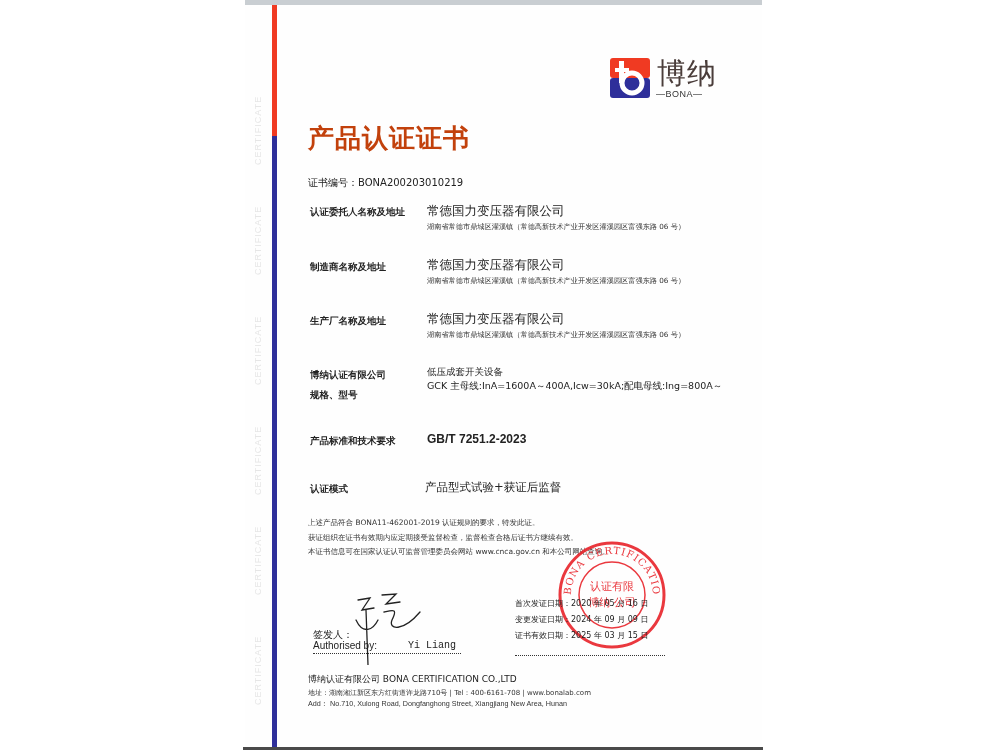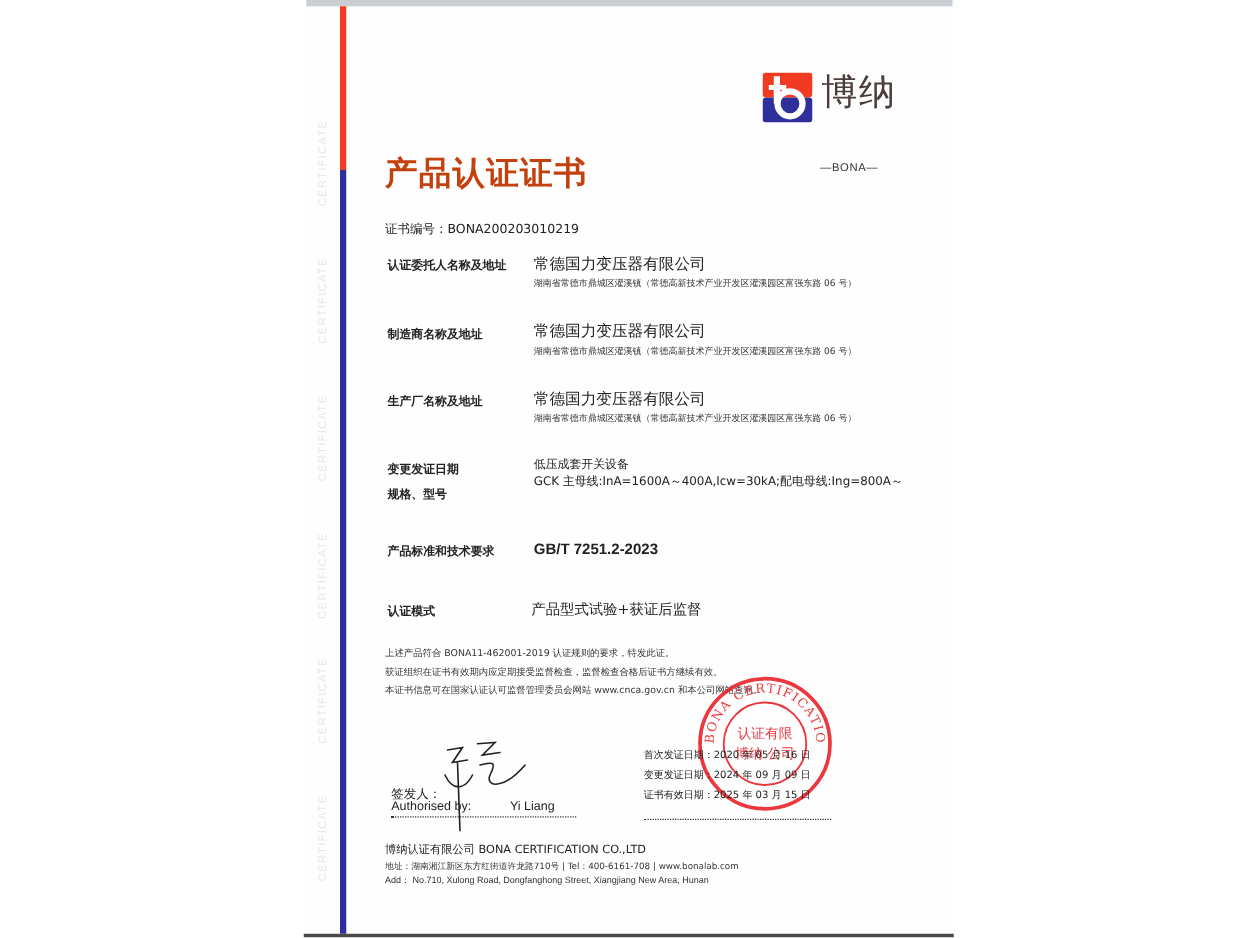--- a/index.html
+++ b/index.html
@@ -17,36 +17,36 @@
   .watermark {
     position: absolute; left: 8px; width: 14px; height: 80px; color: #e6e6e6;
     font-size: 9px; letter-spacing: 1px; writing-mode: vertical-rl; transform: rotate(180deg);
     font-family: "Liberation Sans", sans-serif; text-align: center;
   }
   .logo { position: absolute; left: 365px; top: 56px; width: 110px; height: 46px; }
   .logo-mark { position: absolute; left: 0; top: 2px; width: 40px; height: 40px; }
   .logo-cn { position: absolute; left: 47px; top: -2px; font-size: 29px; color: #4a3d3a; letter-spacing: 1px;
     font-family: "DejaVu Sans", sans-serif; }
   .logo-en { position: absolute; left: 46px; top: 33px; font-size: 9px; color: #333; letter-spacing: 0.5px;
-    font-family: "Liberation Sans", sans-serif; white-space: nowrap; margin-top: 40px; }
+    font-family: "Liberation Sans", sans-serif; white-space: nowrap; }
   .title { position: absolute; left: 63px; top: 121px; font-size: 26px; font-weight: bold; color: #c2410c;
     font-family: "DejaVu Serif", serif; letter-spacing: 1px; }
   .cert-no { position: absolute; left: 63px; top: 176px; font-size: 10px; color: #222; }
   .label { position: absolute; left: 65px; font-size: 9.5px; font-weight: bold; color: #222; }
   .company { position: absolute; left: 182px; font-size: 12.5px; color: #222; }
   .addr { position: absolute; left: 182px; font-size: 7.2px; color: #333; white-space: nowrap; }
   .prod { position: absolute; left: 182px; font-size: 9.5px; color: #222; line-height: 14px; width: 320px; }
   .std { position: absolute; left: 182px; top: 432px; font-size: 12px; font-weight: bold; color: #222;
     font-family: "Liberation Sans", sans-serif; }
   .mode { position: absolute; left: 180px; top: 480px; font-size: 11.5px; color: #222; }
   .note { position: absolute; left: 63px; font-size: 7.5px; color: #333; white-space: nowrap; }
   .sig-block { position: absolute; left: 63px; top: 590px; width: 150px; height: 65px; }
   .sig-cn { position: absolute; left: 5px; top: 38px; font-size: 10px; }
   .sig-en { position: absolute; left: 5px; top: 50px; font-size: 10px; font-family: "Liberation Sans", sans-serif; }
-  .sig-name { position: absolute; left: 100px; top: 50px; font-size: 10px; font-family: Liberation Sans, sans-serif; }
+  .sig-name { position: absolute; left: 100px; top: 50px; font-size: 10px; font-family: Liberation Mono, monospace; }
   .sig-line { position: absolute; left: 5px; top: 63px; width: 148px; border-top: 1px dotted #333; }
   .signature { position: absolute; left: 40px; top: 0px; width: 80px; height: 75px; }
   .dates { position: absolute; left: 270px; top: 598px; width: 160px; }
   .date-row { font-size: 8px; color: #222; height: 16px; white-space: nowrap; }
   .dates-line { position: absolute; left: 270px; top: 655px; width: 150px; border-top: 1px dotted #333; }
   .stamp { position: absolute; left: 312px; top: 540px; width: 110px; height: 110px; opacity: 0.9; }
   .footer-org { position: absolute; left: 63px; top: 673px; font-size: 9px; color: #222; }
   .footer-addr { position: absolute; left: 63px; top: 688px; font-size: 7px; color: #333; white-space: nowrap; }
   .footer-add-en { position: absolute; left: 63px; top: 699px; font-size: 7.2px; color: #333; white-space: nowrap;
     font-family: "Liberation Sans", sans-serif; }
@@ -86,21 +86,21 @@
   <div class="addr" style="top:222px">湖南省常德市鼎城区灌溪镇（常德高新技术产业开发区灌溪园区富强东路 06 号）</div>
 
   <div class="label" style="top:261px">制造商名称及地址</div>
   <div class="company" style="top:257px">常德国力变压器有限公司</div>
   <div class="addr" style="top:276px">湖南省常德市鼎城区灌溪镇（常德高新技术产业开发区灌溪园区富强东路 06 号）</div>
 
   <div class="label" style="top:315px">生产厂名称及地址</div>
   <div class="company" style="top:311px">常德国力变压器有限公司</div>
   <div class="addr" style="top:330px">湖南省常德市鼎城区灌溪镇（常德高新技术产业开发区灌溪园区富强东路 06 号）</div>
 
-  <div class="label" style="top:369px">变更发证日期</div>
+  <div class="label" style="top:369px">博纳认证有限公司</div>
   <div class="label" style="top:389px">规格、型号</div>
   <div class="prod" style="top:365px">
     <div>低压成套开关设备</div>
     <div>GCK  主母线:InA=1600A～400A,Icw=30kA;配电母线:Ing=800A～</div>
   </div>
 
   <div class="label" style="top:435px">产品标准和技术要求</div>
   <div class="std">GB/T 7251.2-2023</div>
 
   <div class="label" style="top:483px">认证模式</div>

